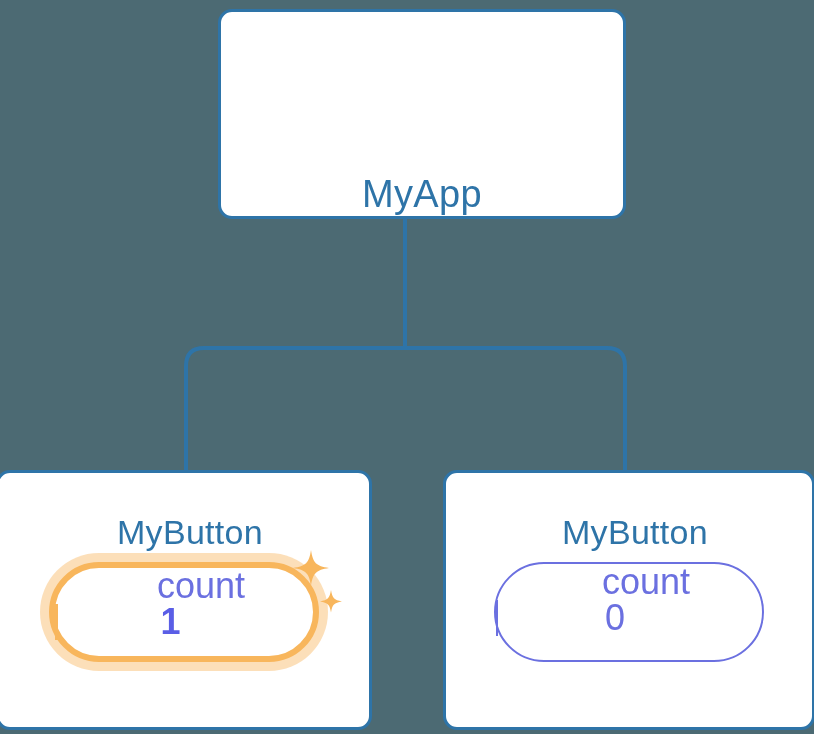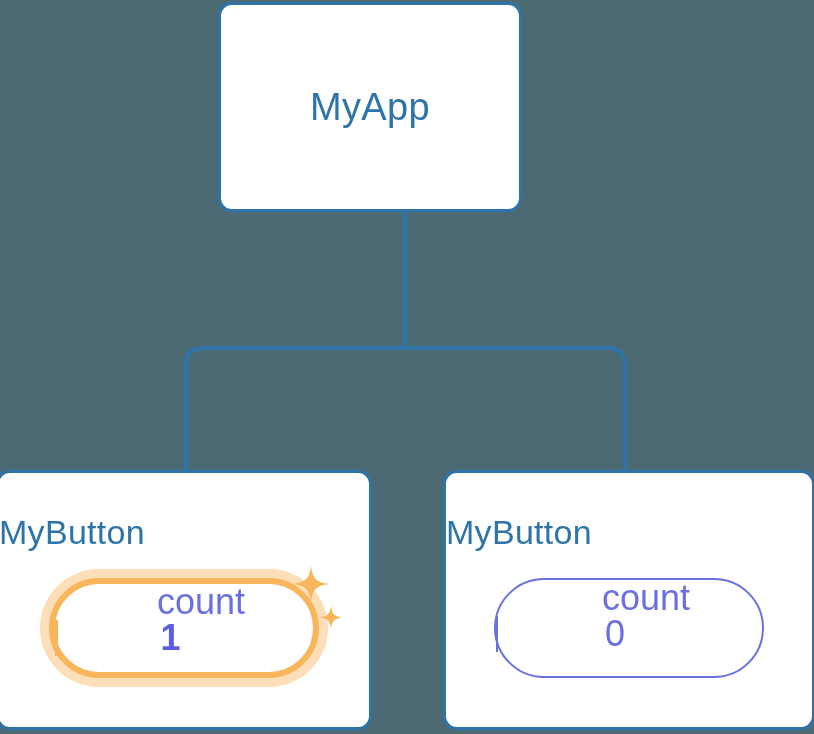--- a/index.html
+++ b/index.html
@@ -33,25 +33,25 @@
     position: absolute;
     background: #ffffff;
     border: 3px solid #2e74a8;
     border-radius: 14px;
     box-sizing: border-box;
   }
 
   
   #node-root {
     left: 218px;
-    top: 2px;
-    width: 304px;
+    top: 9px;
+    width: 408px;
     height: 210px;
     display: flex;
-    align-items: center;
+    align-items: flex-end;
     justify-content: center;
   }
   #node-root .node-title {
     font-size: 38px;
     color: #2e74a8;
     font-weight: 400;
     letter-spacing: 0.3px;
   }
 
   
@@ -63,25 +63,27 @@
   #node-child-0 {
     left: -4px;
     width: 376px;
   }
   #node-child-1 {
     left: 443px;
     width: 372px;
   }
   .child .node-title {
     display: block;
+    text-align: center;
     font-size: 34px;
     color: #2e74a8;
     font-weight: 400;
     letter-spacing: 0.3px;
-    margin-bottom: 26px;
+    margin-bottom: 10px;
+    padding-left: 12px;
   }
 
   
   .pill-wrap {
     display: flex;
     justify-content: center;
     position: relative;
   }
   .pill {
     position: relative;

